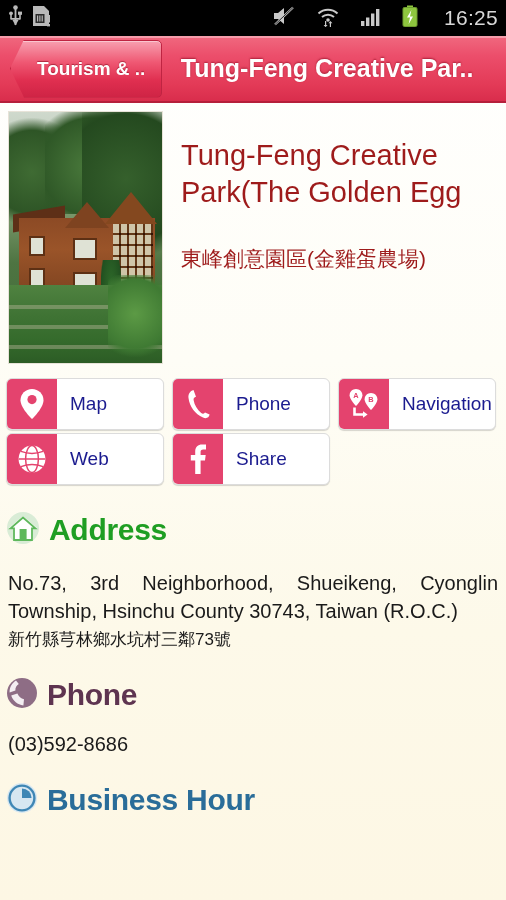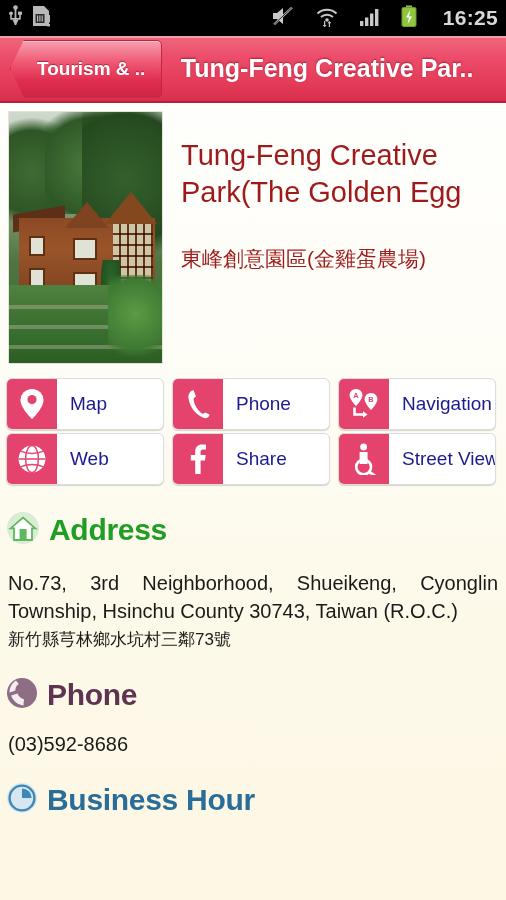--- a/index.html
+++ b/index.html
@@ -18,21 +18,21 @@
 
   
   .statusbar {
     height:36px; width:100%;
     background:#000000;
     display:flex; align-items:center;
     padding:0 8px;
     position:relative;
   }
   .sb-left { display:flex; align-items:center; gap:9px; }
-  .sb-right { display:flex; align-items:center; gap:20px; margin-left:auto;font-weight:bold; }
+  .sb-right { display:flex; align-items:center; gap:20px; margin-left:auto; }
   .sb-time {
     color:#d8d8d8; font-size:21px; letter-spacing:0.3px;
     margin-left:6px; font-family:"Liberation Sans", sans-serif;
   }
   .sb-icon { display:block; }
 
   
   .header {
     height:67px; width:100%;
     background:linear-gradient(to bottom,#f2667f 0%,#ed4e6c 22%,#e23453 72%,#d8havoc 100%);
@@ -370,31 +370,20 @@
 
     <div class="abtn">
       <div class="abtn-ico">
         <svg width="20" height="32" viewBox="0 0 20 32">
           <path d="M12.6 31 V17.4 H17 L17.7 12.1 H12.6 V9 C12.6 7.4 13.1 6.4 15.4 6.4 H18 V1.6 C17.5 1.5 15.9 1.4 14 1.4 C10.1 1.4 7.2 3.8 7.2 8.3 V12.1 H2.8 V17.4 H7.2 V31 Z" fill="#ffffff"></path>
         </svg>
       </div>
       <div class="abtn-label">Share</div>
     </div>
 
-    <div class="abtn">
-      <div class="abtn-ico">
-        <svg width="28" height="32" viewBox="0 0 28 32">
-          <circle cx="13.6" cy="4" r="3.4" fill="#ffffff"></circle>
-          <path d="M9.6 9 h8 v12 h-8 Z" fill="#ffffff"></path>
-          <circle cx="13.6" cy="24" r="7.4" fill="none" stroke="#ffffff" stroke-width="2.6"></circle>
-          <line x1="19.4" y1="29" x2="25" y2="33" stroke="#ffffff" stroke-width="3"></line>
-        </svg>
-      </div>
-      <div class="abtn-label">Street View</div>
-    </div>
   </div>
 
   <div class="section">
     <div class="sec-head">
       <span>
         <svg width="34" height="34" viewBox="0 0 34 34">
           <circle cx="17" cy="17" r="16" fill="#d9ecd6"></circle>
           <path d="M17 5 L31 17 H27 V30 H7 V17 H3 Z" fill="#ffffff"></path>
           <path d="M17 6.5 L29.4 17.4 H26 V29 H8 V17.4 H4.6 Z" fill="none" stroke="#5fb85c" stroke-width="1.8"></path>
           <rect x="13.6" y="18" width="7" height="11" fill="#5fb85c"></rect>

